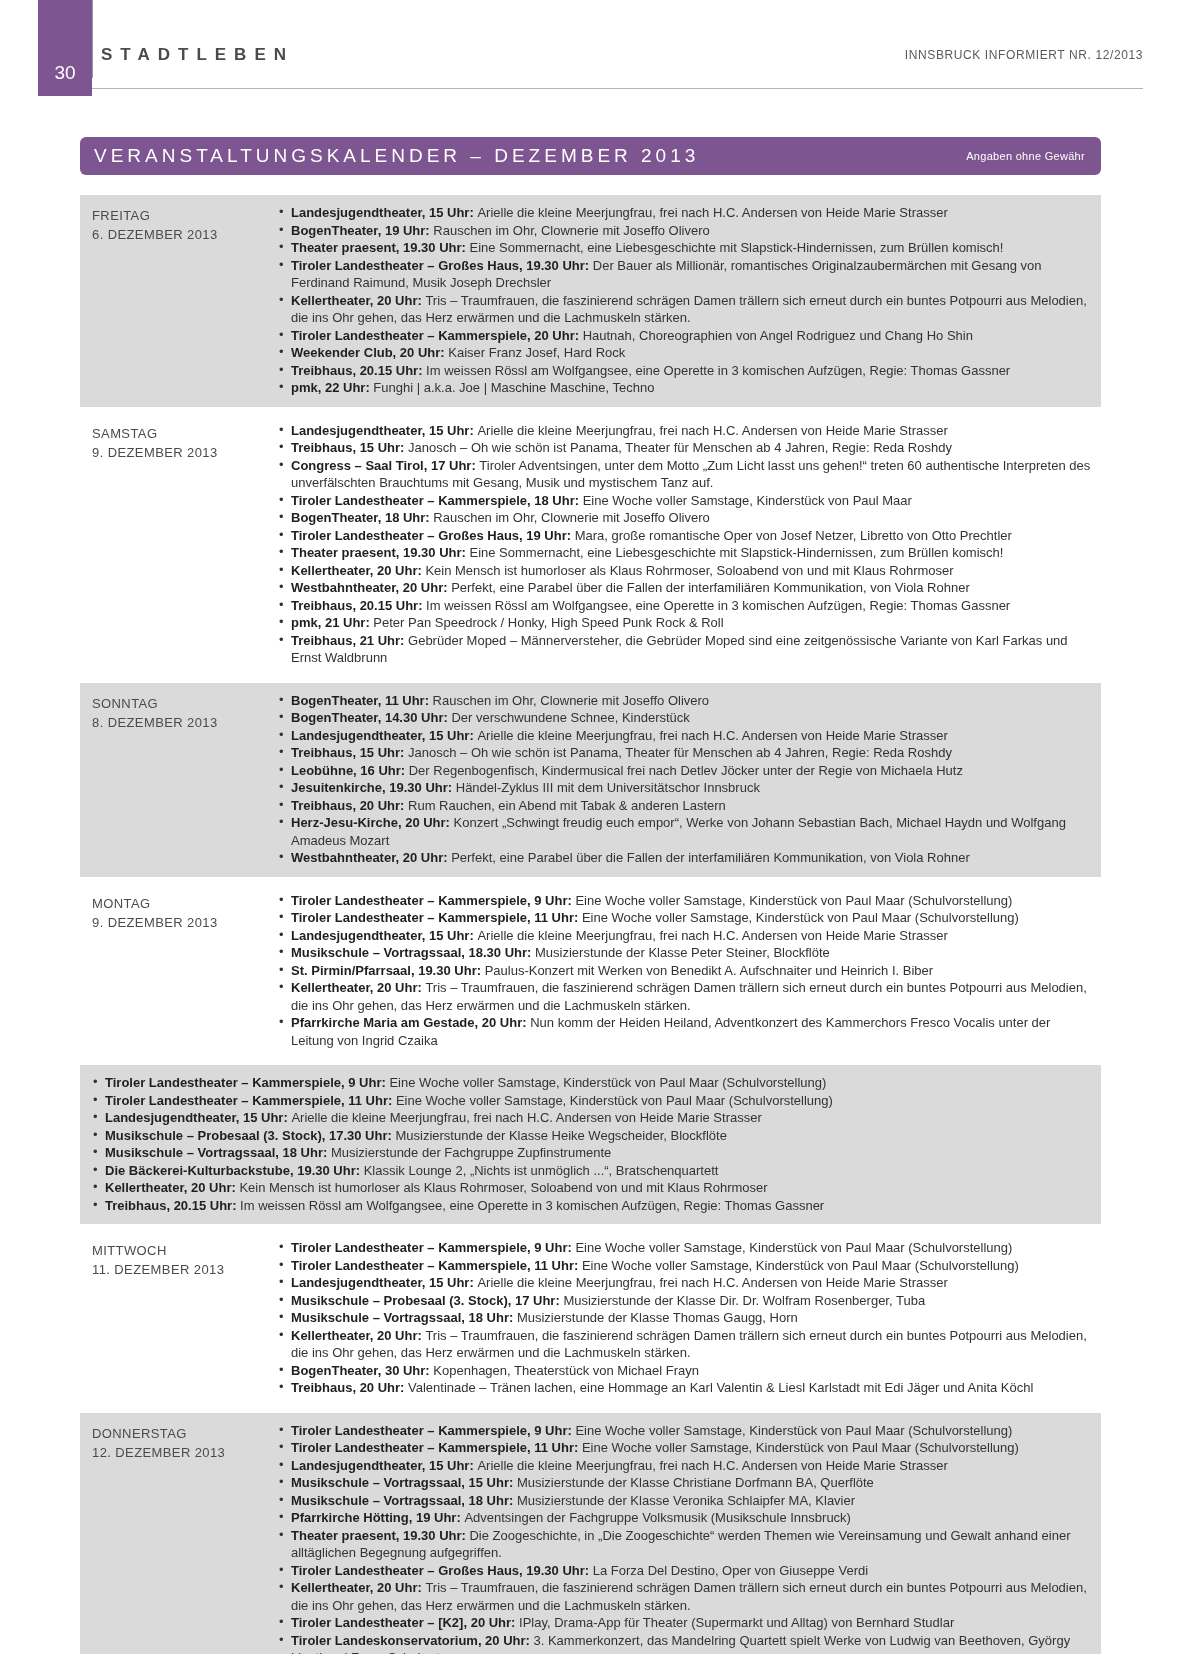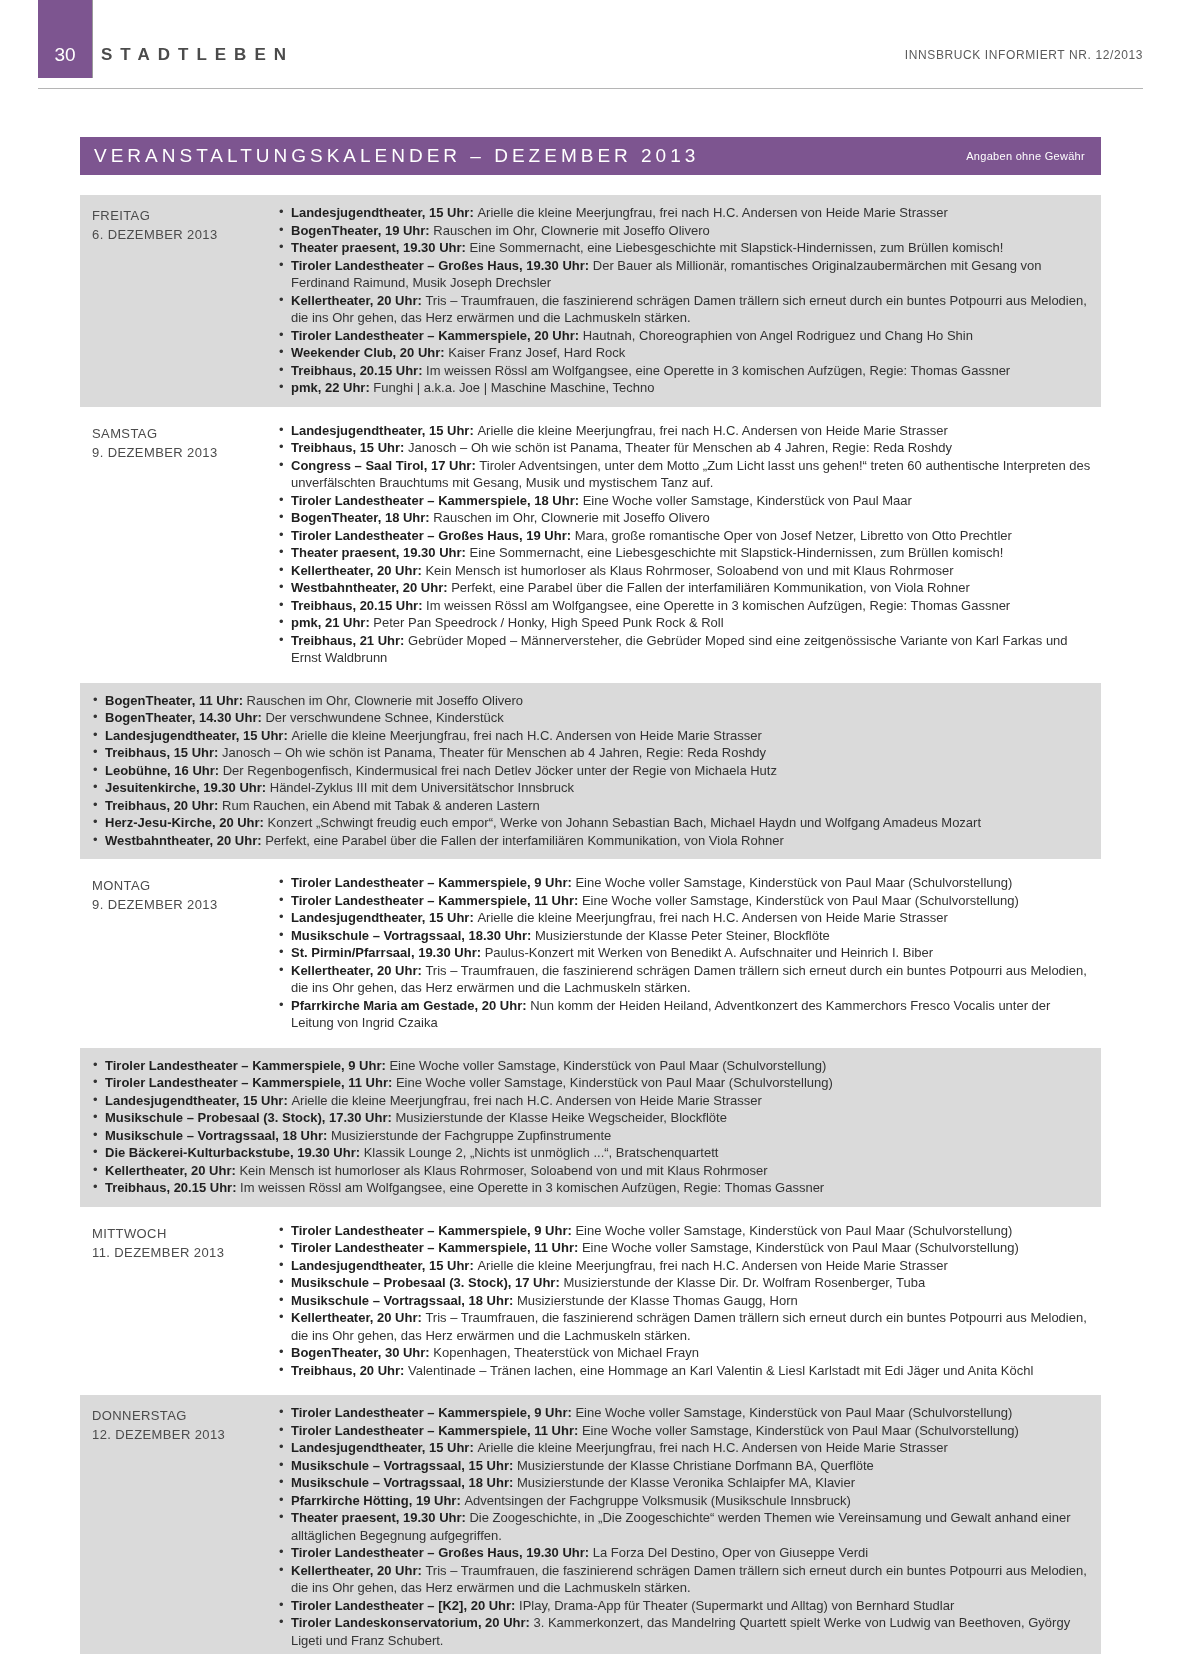--- a/index.html
+++ b/index.html
@@ -20,21 +20,21 @@
   }
   .page{ width:1181px; min-height:1654px; background:#ffffff; padding-bottom:40px; }
 
   
   .header{
     display:flex; justify-content:space-between; align-items:stretch;
     padding:0 38px; height:78px;
   }
   .header-left{ display:flex; align-items:stretch; }
   .page-number-box{
-    width:54px; height:78px; background:var(--purple); color:#ffffff;
+    width:54px; height:96px; background:var(--purple); color:#ffffff;
     display:flex; align-items:flex-end; justify-content:center;
     padding-bottom:12px; font-size:19px;
   }
   .header-divider{ width:1px; background:#9a9a9a; height:78px; }
   .section-title{
     align-self:flex-end; padding:0 0 13px 8px;
     font-size:17px; font-weight:700; letter-spacing:8px; color:var(--label);
   }
   .issue-info{
     align-self:flex-end; padding-bottom:16px;
@@ -42,21 +42,21 @@
   }
   .header-rule{
     border:none; border-top:1px solid var(--rule);
     margin:10px 38px 0 38px;
   }
 
   
   .banner{
     margin:48px 80px 0 80px; height:38px; background:var(--purple);
     display:flex; justify-content:space-between; align-items:center;
-    padding:0 16px 0 14px; color:#ffffff;
+    padding:0 16px 0 14px; color:#ffffff;border-radius:6px;
   }
   .banner-title{ font-size:19px; font-weight:400; letter-spacing:4px; white-space:nowrap; }
   .banner-note{ font-size:11px; letter-spacing:0.3px; white-space:nowrap; }
 
   
   .calendar{ margin:20px 80px 0 80px; }
   .day-section{
     display:flex; padding:9px 10px 10px 12px; margin-bottom:6px;gap:36px;
   }
   .day-section.shaded{ background:var(--section-gray); }
@@ -128,20 +128,24 @@
           <li class="event"><span class="bullet">•</span><strong>Theater praesent, 19.30 Uhr: </strong><span>Eine Sommernacht, eine Liebesgeschichte mit Slapstick-Hindernissen, zum Brüllen komisch!</span></li>
           <li class="event"><span class="bullet">•</span><strong>Kellertheater, 20 Uhr: </strong><span>Kein Mensch ist humorloser als Klaus Rohrmoser, Soloabend von und mit Klaus Rohrmoser</span></li>
           <li class="event"><span class="bullet">•</span><strong>Westbahntheater, 20 Uhr: </strong><span>Perfekt, eine Parabel über die Fallen der interfamiliären Kommunikation, von Viola Rohner</span></li>
           <li class="event"><span class="bullet">•</span><strong>Treibhaus, 20.15 Uhr: </strong><span>Im weissen Rössl am Wolfgangsee, eine Operette in 3 komischen Aufzügen, Regie: Thomas Gassner</span></li>
           <li class="event"><span class="bullet">•</span><strong>pmk, 21 Uhr: </strong><span>Peter Pan Speedrock / Honky, High Speed Punk Rock &amp; Roll</span></li>
           <li class="event"><span class="bullet">•</span><strong>Treibhaus, 21 Uhr: </strong><span>Gebrüder Moped – Männerversteher, die Gebrüder Moped sind eine zeitgenössische Variante von Karl Farkas und Ernst Waldbrunn</span></li>
         </ul>
   </section>
 
   <section class="day-section shaded">
+    <div class="day-label">
+      <div class="day-name">SONNTAG</div>
+      <div class="day-date">8. DEZEMBER 2013</div>
+    </div>
     <ul class="events">
           <li class="event"><span class="bullet">•</span><strong>BogenTheater, 11 Uhr: </strong><span>Rauschen im Ohr, Clownerie mit Joseffo Olivero</span></li>
           <li class="event"><span class="bullet">•</span><strong>BogenTheater, 14.30 Uhr: </strong><span>Der verschwundene Schnee, Kinderstück</span></li>
           <li class="event"><span class="bullet">•</span><strong>Landesjugendtheater, 15 Uhr: </strong><span>Arielle die kleine Meerjungfrau, frei nach H.C. Andersen von Heide Marie Strasser</span></li>
           <li class="event"><span class="bullet">•</span><strong>Treibhaus, 15 Uhr: </strong><span>Janosch – Oh wie schön ist Panama, Theater für Menschen ab 4 Jahren, Regie: Reda Roshdy</span></li>
           <li class="event"><span class="bullet">•</span><strong>Leobühne, 16 Uhr: </strong><span>Der Regenbogenfisch, Kindermusical frei nach Detlev Jöcker unter der Regie von Michaela Hutz</span></li>
           <li class="event"><span class="bullet">•</span><strong>Jesuitenkirche, 19.30 Uhr: </strong><span>Händel-Zyklus III mit dem Universitätschor Innsbruck</span></li>
           <li class="event"><span class="bullet">•</span><strong>Treibhaus, 20 Uhr: </strong><span>Rum Rauchen, ein Abend mit Tabak &amp; anderen Lastern</span></li>
           <li class="event"><span class="bullet">•</span><strong>Herz-Jesu-Kirche, 20 Uhr: </strong><span>Konzert „Schwingt freudig euch empor“, Werke von Johann Sebastian Bach, Michael Haydn und Wolfgang Amadeus Mozart</span></li>
           <li class="event"><span class="bullet">•</span><strong>Westbahntheater, 20 Uhr: </strong><span>Perfekt, eine Parabel über die Fallen der interfamiliären Kommunikation, von Viola Rohner</span></li>

